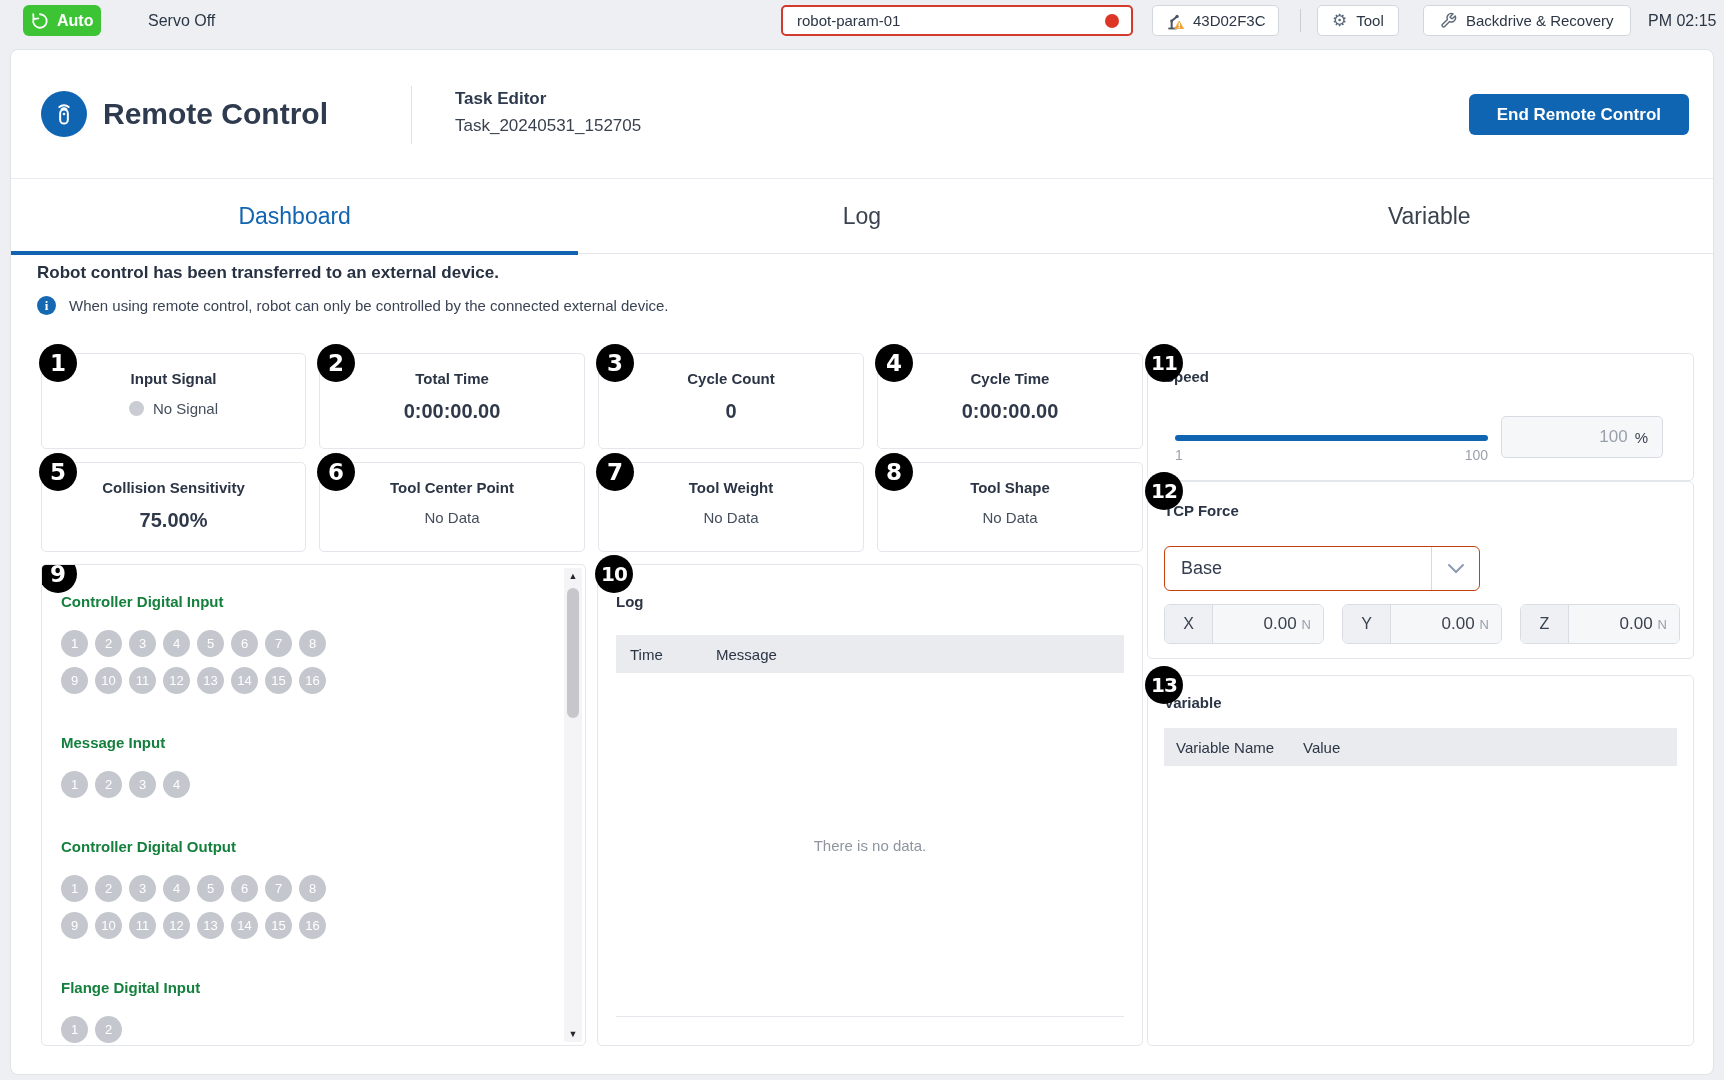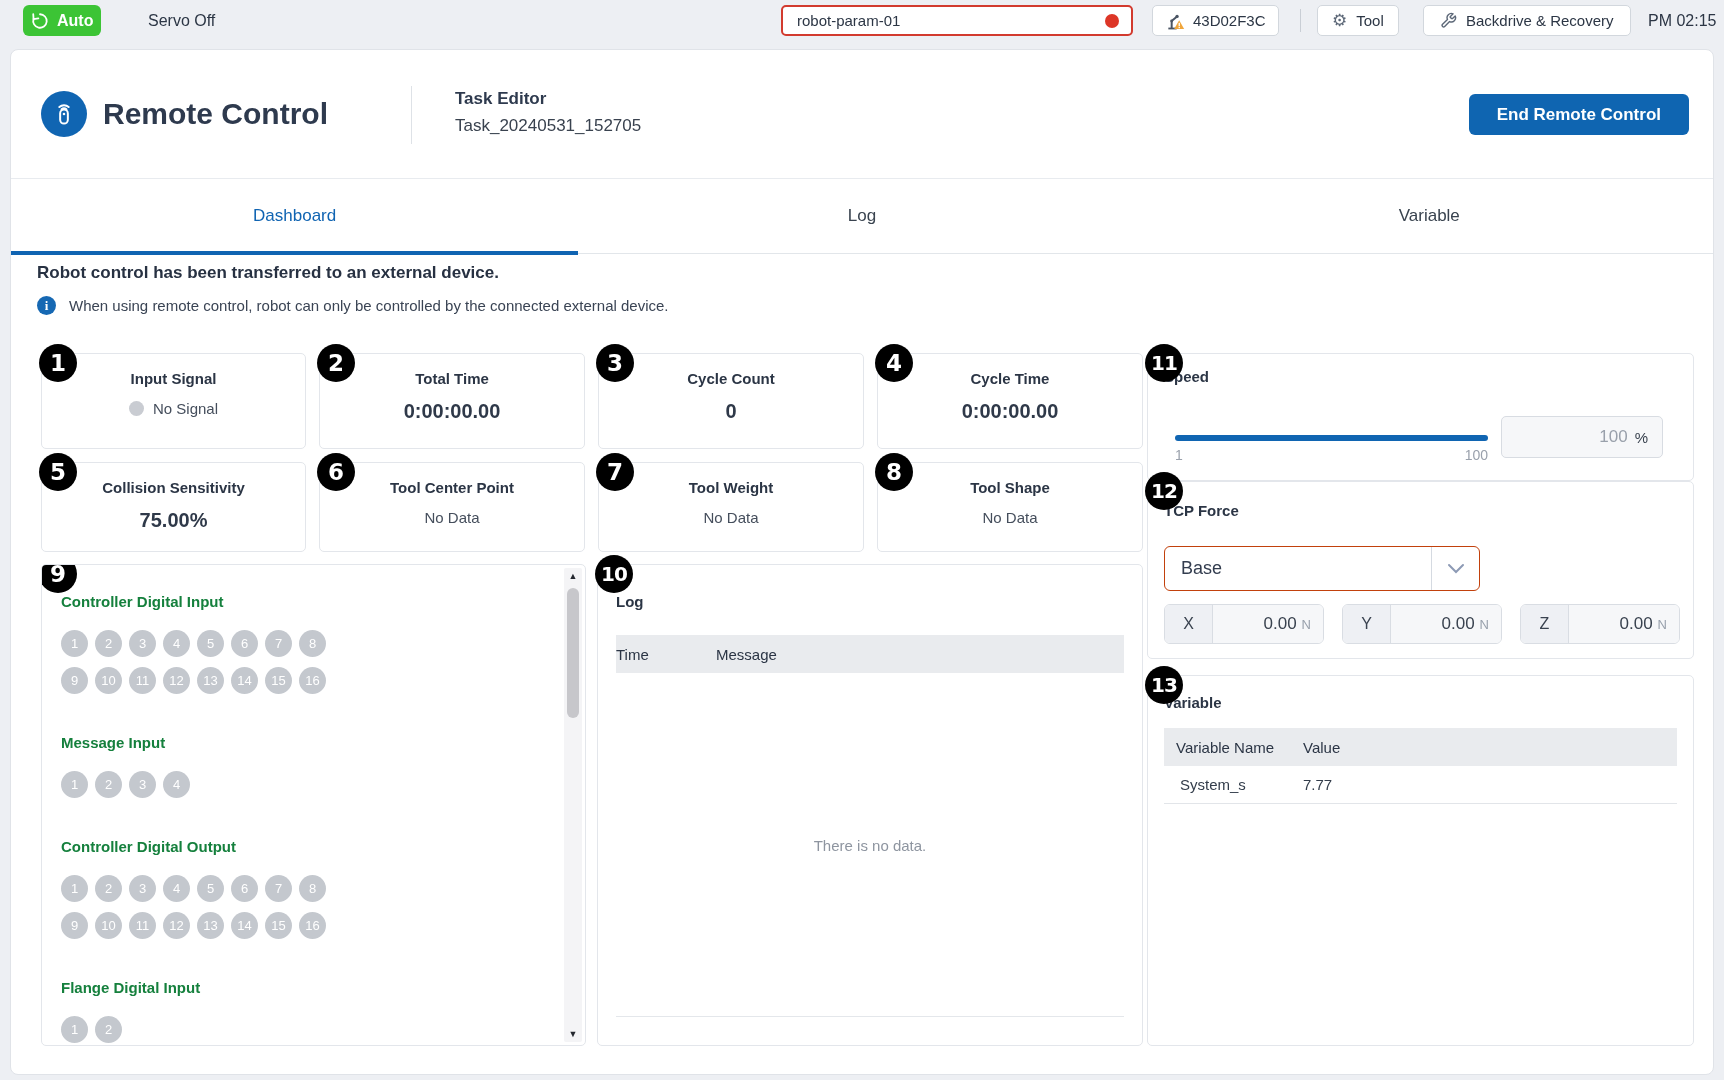--- a/index.html
+++ b/index.html
@@ -41,21 +41,21 @@
   .task-block { position:absolute; left:444px; top:39px; }
   .task-label { font-size:17px; font-weight:bold; color:#2e3a4e; }
   .task-name { font-size:17px; color:#39424f; margin-top:7px; }
   .end-btn { position:absolute; right:24px; top:44px; height:41px; padding:0 28px; background:#0f65b1;
     border:none; border-radius:6px; color:#fff; font-size:17px; font-weight:bold;
     font-family:"Liberation Sans", sans-serif; display:flex; align-items:center; }
 
   
   .tabs { position:absolute; top:129px; left:0; width:100%; height:75px; border-bottom:1px solid #e2e6ea;
     display:flex; }
-  .tab { width:33.333%; display:flex; align-items:center; justify-content:center; font-size:17px;
+  .tab { width:33.333%; display:flex; align-items:center; justify-content:center; font-size:23px;
     color:#39434f; position:relative; cursor:default; }
   .tab.active { color:#1064b2; }
   .tab.active::after { content:""; position:absolute; left:0; right:0; bottom:-2px; height:4px; background:#1064b2; }
 
   
   .notice-title { position:absolute; left:26px; top:213px; font-size:17px; font-weight:bold; color:#273142; }
   .notice-info { position:absolute; left:26px; top:246px; display:flex; align-items:center; gap:13px; }
   .info-icon { width:19px; height:19px; border-radius:50%; background:#1668b3; color:#fff; font-size:13px;
     font-weight:bold; display:flex; align-items:center; justify-content:center; font-family:"Liberation Serif", serif; }
   .notice-info .itext { font-size:15px; color:#3a4454; }
@@ -94,21 +94,21 @@
   .axis-label { width:48px; background:#eef0f4; border-right:1px solid #d9dde3; display:flex; align-items:center;
     justify-content:center; font-size:16px; color:#39424f; }
   .axis-value { flex:1; background:#f6f7f9; display:flex; align-items:center; justify-content:flex-end;
     padding-right:12px; }
   .axis-value .av { font-size:17px; color:#39424f; }
   .axis-value .au { font-size:13px; color:#98a0ac; margin-left:5px; }
 
   
   .tbl-head { position:absolute; background:#e9ebee; display:flex; align-items:center; font-size:15px; color:#2b3545; }
   .log-head { left:18px; right:18px; top:70px; height:38px; }
-  .log-col-time { width:100px; }
+  .log-col-time { padding-left:14px; width:100px; }
   .empty-text { position:absolute; left:0; right:0; top:272px; text-align:center; font-size:15px; color:#8e95a0; }
   .log-bottomline { position:absolute; left:18px; right:18px; bottom:28px; height:1px; background:#e4e7eb; }
   .var-head { left:16px; right:16px; top:52px; height:38px; }
   .var-col-name { padding-left:12px; width:139px; }
   .var-rows { position:absolute; left:16px; right:16px; top:90px; }
   .var-row { display:flex; align-items:center; height:38px; border-bottom:1px solid #e2e5e9; font-size:15px; color:#333d4b; }
   .var-row .vname { padding-left:16px; width:139px; }
 
   
   .io-panel { overflow:hidden; }
@@ -300,26 +300,20 @@
         </div>
     </div>
 
     <div class="card" style="left:1136px; top:625px; width:547px; height:371px;">
       <div class="annot-badge two">13</div>
       <div class="panel-title" style="top:18px;">Variable</div>
       <div class="tbl-head var-head">
         <span class="var-col-name">Variable Name</span>
         <span>Value</span>
       </div>
-      <div class="var-rows">
-          <div class="var-row">
-            <span class="vname">System_s</span>
-            <span>7.77</span>
-          </div>
-        </div>
     </div>
 
     <div class="card io-panel" style="left:30px; top:514px; width:545px; height:482px;">
       <div class="annot-badge">9</div>
       <div class="io-content">
           <div class="io-title">Controller Digital Input</div>
           <div class="io-row">
             <div class="io-circle">1</div>
             <div class="io-circle">2</div>
             <div class="io-circle">3</div>

